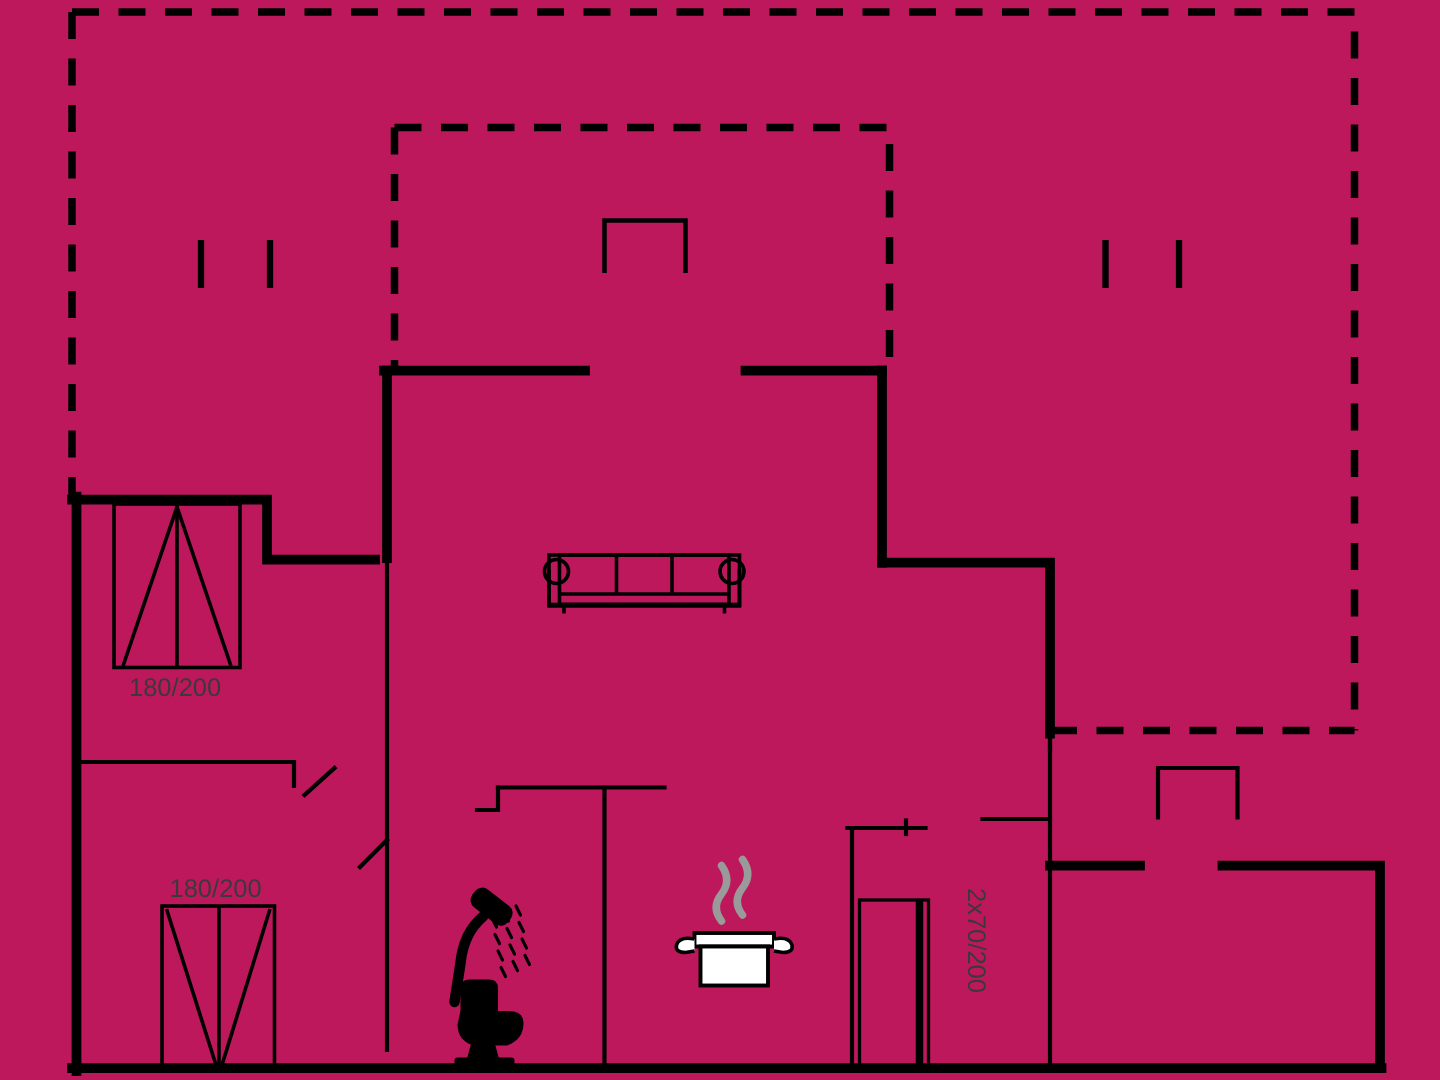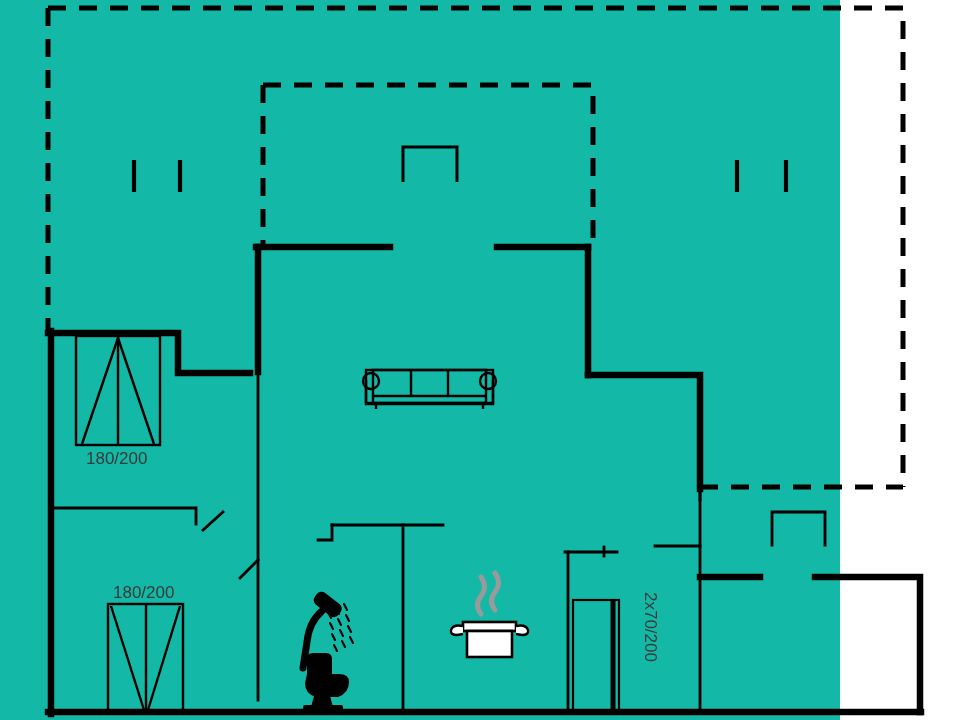--- a/index.html
+++ b/index.html
@@ -1,18 +1,18 @@
 <!DOCTYPE html>
 <html><head>
 <meta charset="utf-8">
 <style>
   html,body{margin:0;padding:0;background:#ffffff;}
   body{width:960px;height:720px;overflow:hidden;
        font-family:"Liberation Sans",sans-serif;}
-  #plan{position:relative;width:840px;height:720px;background:#14b8a6;text-align:center;}
+  #plan{position:relative;width:960px;height:720px;background:#be185d;text-align:center;}
   #plan svg{display:block;width:960px;height:720px;}
   .dimlabel{font-family:"Liberation Sans",sans-serif;font-size:17px;fill:#3a3a3a;}
   .dimlabel-rot{font-family:"Liberation Sans",sans-serif;font-size:17px;fill:#3a3a3a;}
 </style>
 </head>
 <body>
 
 <div id="plan">
 <svg viewBox="0 0 960 720" xmlns="http://www.w3.org/2000/svg">
 

